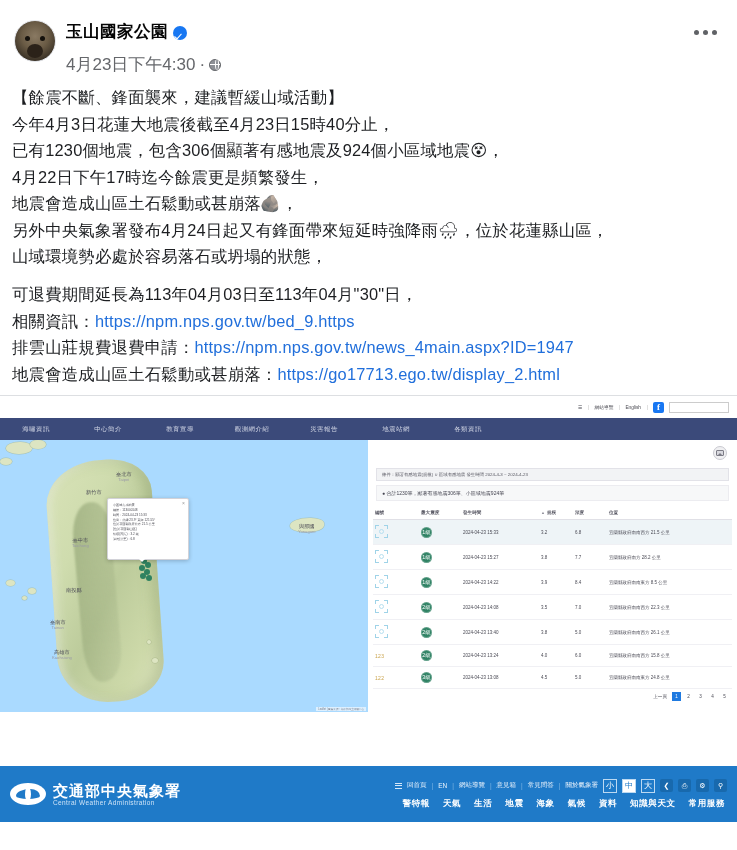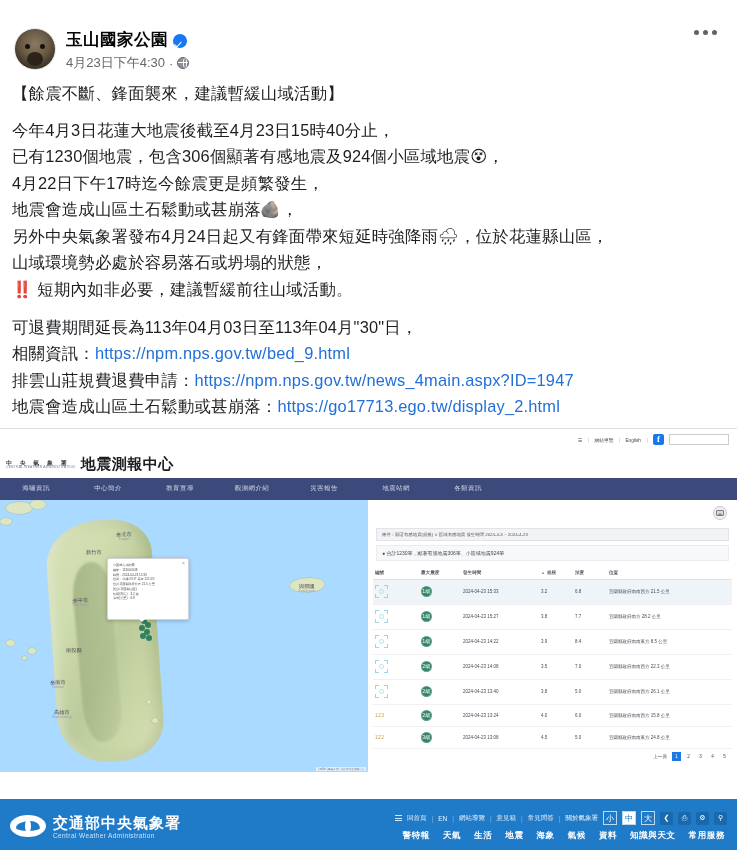--- a/index.html
+++ b/index.html
@@ -6,21 +6,21 @@
   html, body {
     width: 737px; height: 850px;
     background: #ffffff;
     font-family: "Liberation Sans", "DejaVu Sans", sans-serif;
     overflow: hidden;
   }
 
   
   .post-header {
     display: flex; align-items: flex-start;
-    padding: 28px 14px 6px 14px;
+    padding: 20px 14px 6px 14px;
     position: relative;
   }
   .avatar {
     width: 42px; height: 42px; border-radius: 50%;
     background: radial-gradient(circle at 50% 38%, #8a7a63 0%, #6a5b45 42%, #3c3327 75%, #241e16 100%);
     flex: 0 0 42px; overflow: hidden; position: relative;
     border: 1px solid #e4e6eb;
   }
   .avatar .muzzle {
     position: absolute; left: 50%; top: 58%; transform: translateX(-50%);
@@ -40,21 +40,21 @@
   .verified {
     display: inline-block; margin-left: 5px;
     width: 14px; height: 14px; border-radius: 50%;
     background: #1877f2; position: relative; top: 1px;
   }
   .verified::after {
     content: ""; position: absolute; left: 3.4px; top: 6.2px;
     width: 3px; height: 6px; border: solid #fff;
     border-width: 0 1.6px 1.6px 0; transform: rotate(42deg);
   }
-  .meta { font-size: 13px; color: #65676b; margin-top: 3px; display: flex; align-items: center; }
+  .meta { font-size: 17px; color: #65676b; margin-top: 10px; display: flex; align-items: center; }
   .meta .dot { margin: 0 4px; }
   .globe-icon {
     width: 12px; height: 12px; border-radius: 50%;
     border: 1.2px solid #65676b; position: relative; display: inline-block;
     background: #8d9096;
   }
   .globe-icon::before {
     content: ""; position: absolute; left: 4.4px; top: -0.2px;
     width: 2px; height: 10.4px; border: 1px solid #ffffff; border-radius: 50%;
     border-top: none; border-bottom: none;
@@ -70,21 +70,21 @@
   }
   .more-menu span { width: 5px; height: 5px; border-radius: 50%; background: #606266; }
 
   
   .post-body {
     padding: 2px 12px 8px 12px;
     font-size: 16.4px; line-height: 1.62;
     color: #1c1e21; letter-spacing: .2px;
   }
   .post-body .line { white-space: nowrap; }
-  .post-body .head-line { margin-bottom: 10px; }
+  .post-body .head-line { }
   .post-body .para { margin-bottom: 0; }
   .gap { height: 11px; }
   .lnk { color: #216fdb; }
 
   
   .embed {
     width: 737px; height: 427px;
     position: relative; overflow: hidden;
     background: #ffffff; border-top: 1px solid #dddfe2;
   }
@@ -351,27 +351,26 @@
 </div>
 
 <div class="post-body">
   <div class="line head-line">【餘震不斷、鋒面襲來，建議暫緩山域活動】</div>
   <div class="line para">今年4月3日花蓮大地震後截至4月23日15時40分止，</div>
   <div class="line para">已有1230個地震，包含306個顯著有感地震及924個小區域地震😵，</div>
   <div class="line para">4月22日下午17時迄今餘震更是頻繁發生，</div>
   <div class="line para">地震會造成山區土石鬆動或甚崩落🪨，</div>
   <div class="line para">另外中央氣象署發布4月24日起又有鋒面帶來短延時強降雨🌧，位於花蓮縣山區，</div>
   <div class="line para">山域環境勢必處於容易落石或坍塌的狀態，</div>
-  <div class="line para">‼️ 短期內如非必要，建議暫緩前往山域活動。</div>
   <div class="gap"></div>
   <div class="line">
     <span>可退費期間延長為113年04月03日至113年04月"30"日，</span>
   </div>
   <div class="line">
-    <span>相關資訊：</span><span class="lnk">https://npm.nps.gov.tw/bed_9.html</span>
+    <span>相關資訊：</span><span class="lnk">https://npm.nps.gov.tw/bed_9.https</span>
   </div>
   <div class="line">
     <span>排雲山莊規費退費申請：</span><span class="lnk">https://npm.nps.gov.tw/news_4main.aspx?ID=1947</span>
   </div>
   <div class="line">
     <span>地震會造成山區土石鬆動或甚崩落：</span><span class="lnk">https://go17713.ego.tw/display_2.html</span>
   </div>
 </div>
 
 <div class="embed">
@@ -380,27 +379,20 @@
     <span class="tiny">☰</span>
     <span class="sep">|</span>
     <span class="tiny">網站導覽</span>
     <span class="sep">|</span>
     <span class="tiny">English</span>
     <span class="sep">|</span>
     <span class="fb-sq">f</span>
     <span class="search-box"></span>
   </div>
 
-  <div class="cwa-brand">
-    <div class="cwa-logo">
-      <span class="zh">中 央 氣 象 署</span>
-      <span class="en">CENTRAL WEATHER ADMINISTRATION</span>
-    </div>
-    <div class="cwa-title">地震測報中心</div>
-  </div>
 
   <div class="cwa-nav">
     <div class="navitem">海嘯資訊</div>
     <div class="navitem">中心簡介</div>
     <div class="navitem">教育宣導</div>
     <div class="navitem">觀測網介紹</div>
     <div class="navitem">災害報告</div>
     <div class="navitem">地震站網</div>
     <div class="navitem">各類資訊</div>
   </div>

